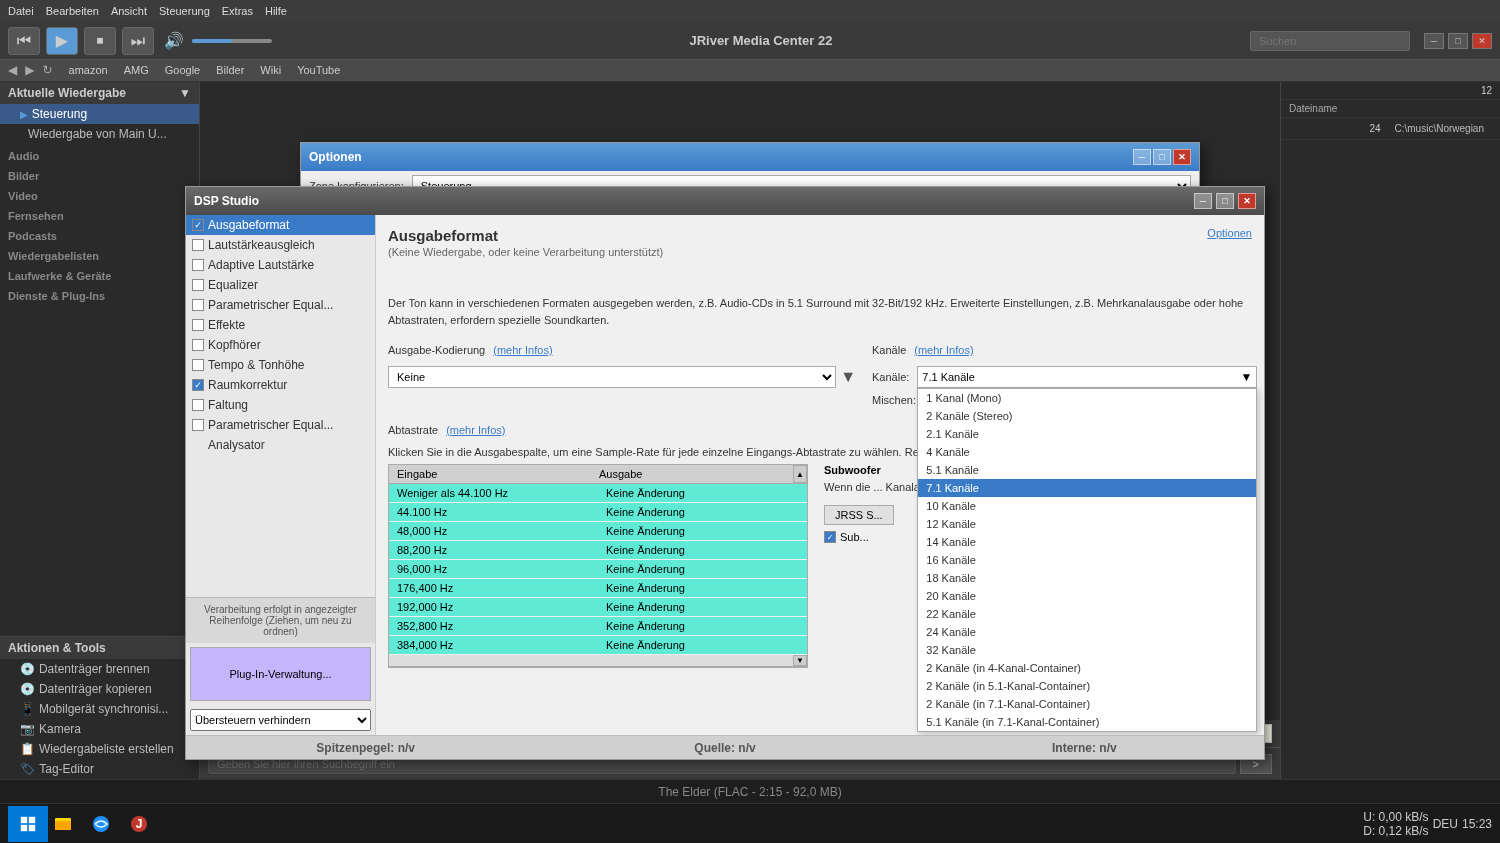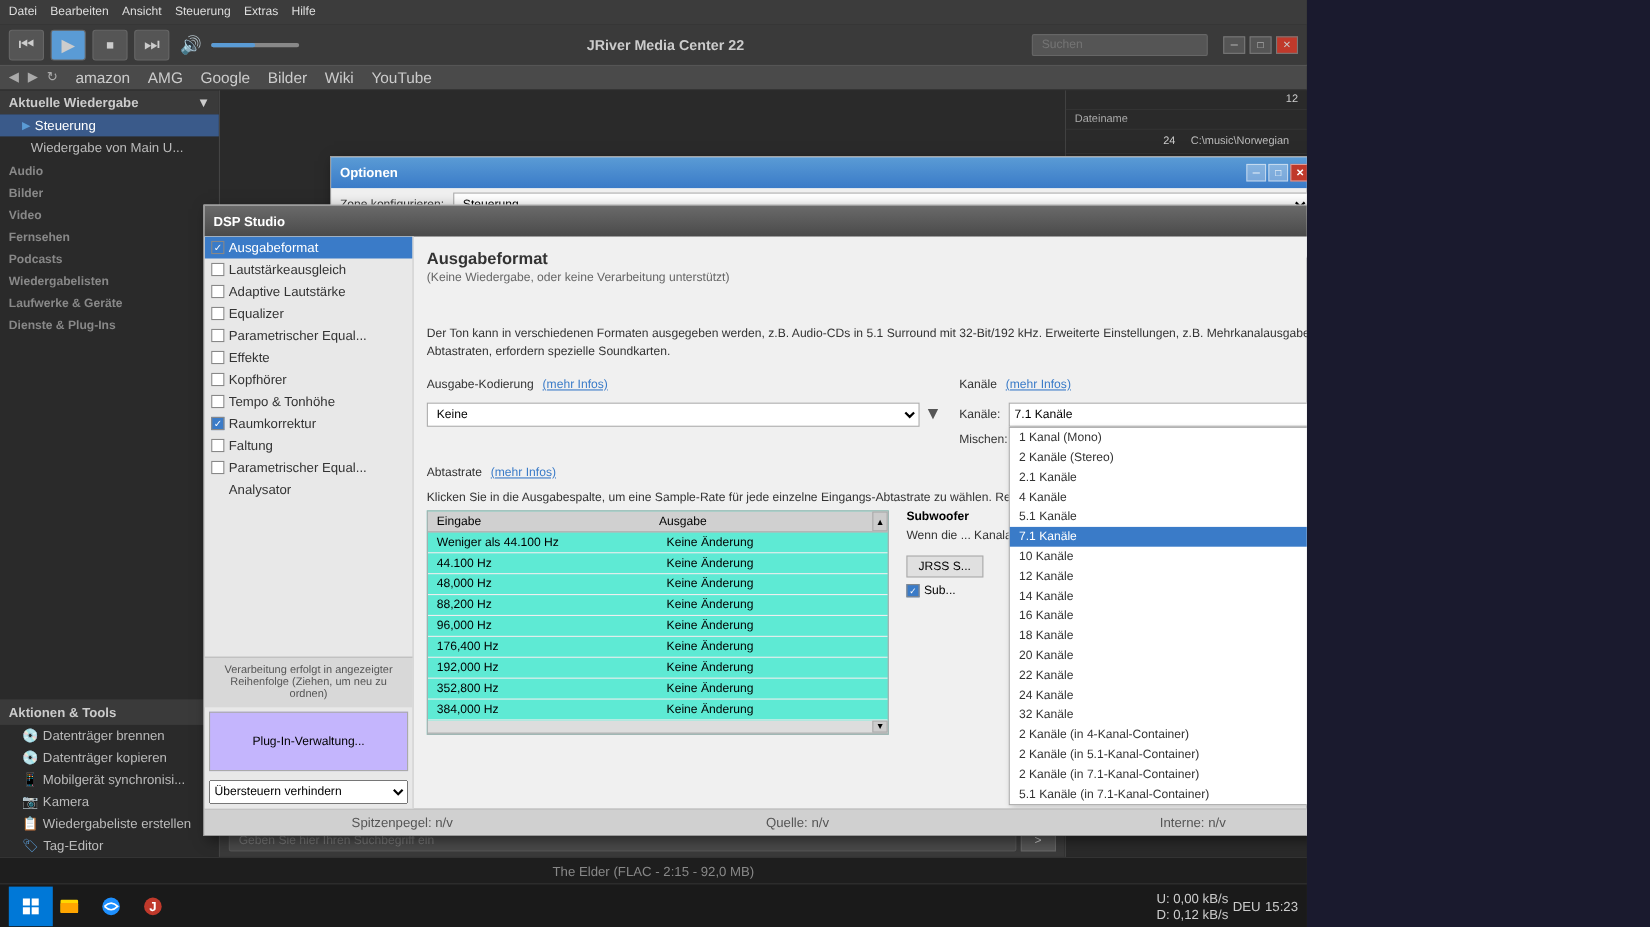--- a/index.html
+++ b/index.html
@@ -1,20 +1,20 @@
 <!DOCTYPE html>
 <html><head>
   <meta charset="utf-8">
   <style>
     * { box-sizing: border-box; margin: 0; padding: 0; font-family: 'Segoe UI', Tahoma, sans-serif; font-size: 12px; }
     body { background: #1a1a2e; overflow: hidden; width: 1500px; height: 843px; }
 
     
     .app-window {
-      width: 1188px;
+      width: 1500px;
       height: 843px;
       background: #2d2d2d;
       display: flex;
       flex-direction: column;
     }
 
     
     .menu-bar {
       background: #3c3c3c;
       height: 22px;
@@ -130,21 +130,21 @@
       cursor: pointer;
       font-size: 12px;
     }
     .nav-links {
       display: flex;
       gap: 16px;
       margin-left: 8px;
     }
     .nav-link {
       color: #ccc;
-      font-size: 14px;
+      font-size: 11px;
       cursor: pointer;
     }
 
     
     .main-content {
       display: flex;
       flex: 1;
       overflow: hidden;
     }
 
@@ -505,20 +505,21 @@
     .dsp-status-bar {
       background: #d0d0d0;
       height: 24px;
       display: flex;
       align-items: center;
       padding: 0 8px;
       gap: 16px;
       border-top: 1px solid #bbb;
       font-size: 11px;
       color: #555;
+      font-weight: bold;
     }
     .dsp-status-item { flex: 1; text-align: center; }
 
     
     .right-panel {
       width: 220px;
       background: #2a2a2a;
       border-left: 1px solid #444;
     }
     .right-panel-item {

